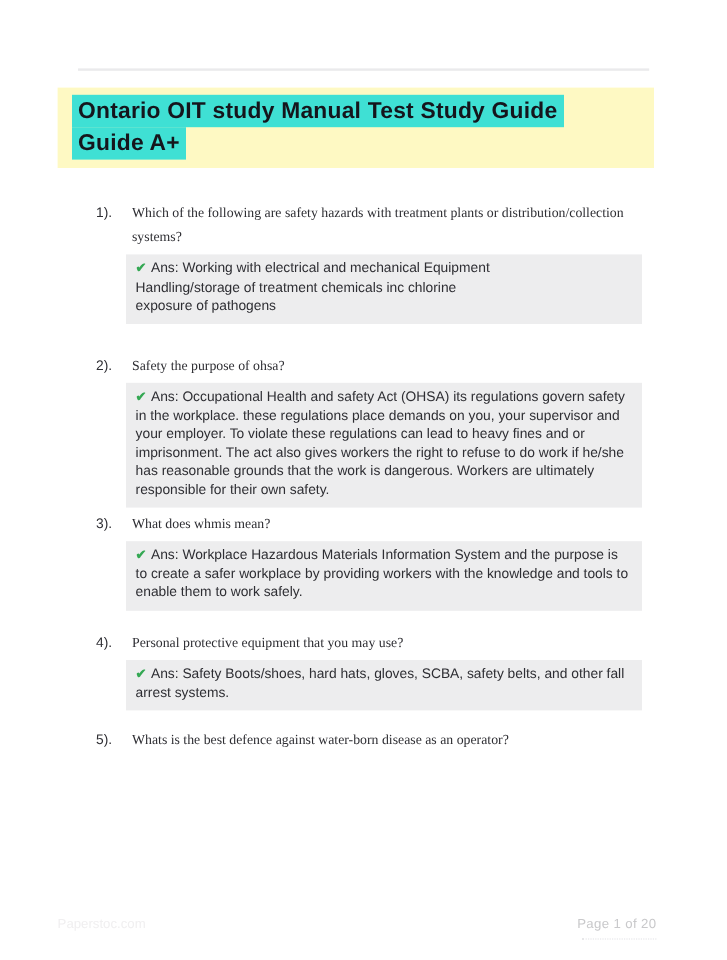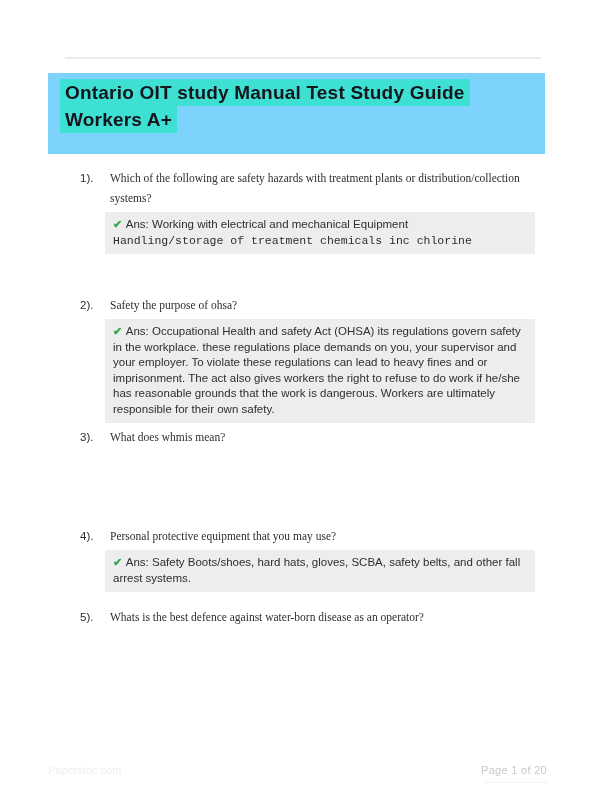--- a/index.html
+++ b/index.html
@@ -13,22 +13,22 @@
   }
   .page {
     position:absolute; left:0; top:0; width:606px; height:800px;
     background:#ffffff;
   }
   .top-divider {
     position:absolute; left:65px; top:57px; width:476px; height:2px;
     background:#eaeaec;
   }
   .title-panel {
-    position:absolute; left:48px; top:73px; width:497px; height:81px;
-    background:#7dd3fc;
+    position:absolute; left:48px; top:73px; width:497px; height:67px;
+    background:#fef9c3;
     padding:6px 14px 0 12px;
   }
   .title-line {
     display:inline-block;
     background:#3fe0d4;
     color:#15151c;
     font-size:19px;
     font-weight:bold;
     line-height:23px;
     padding:2px 5px 2px 5px;
@@ -56,21 +56,21 @@
     background:#ededee;
     padding:5px 10px 6px 8px;
     font-size:11.5px; line-height:15.5px; color:#2e2e33;
   }
   .check {
     color:#34a853;
     font-weight:bold;
     font-size:11px;
     margin-right:1px;
   }
-  .ans-line { display:block;font-family:Liberation Mono, monospace; }
+  .ans-line { display:block; }
   .footer-watermark {
     position:absolute; left:48px; top:764px;
     font-size:11px; color:#f0eff0;
   }
   .footer-page {
     position:absolute; top:764px; right:59px;
     font-size:11px; color:#c9c9cb;
     letter-spacing:0.3px;
     text-align:right;
   }
@@ -81,50 +81,54 @@
 </style>
 </head>
 <body>
 
 <div class="page">
 
   <div class="top-divider"></div>
 
   <div class="title-panel">
     <span class="title-line">Ontario OIT study Manual Test Study Guide</span><br>
-    <span class="title-line">Workers A+</span>
+    <span class="title-line">Guide A+</span>
   </div>
 
   <div class="questions">
 
     <div class="qblock qb-0">
       <div class="q-row">
         <span class="q-num">1).</span>
         <span class="q-text">Which of the following are safety hazards with treatment plants or distribution/collection systems?</span>
       </div>
       <div class="ans-box">
         <span class="check">✔</span> <span>Ans: Working with electrical and mechanical Equipment</span>
         <span class="ans-line">Handling/storage of treatment chemicals inc chlorine</span>
+        <span class="ans-line">exposure of pathogens</span>
       </div>
     </div>
 
     <div class="qblock qb-1">
       <div class="q-row">
         <span class="q-num">2).</span>
         <span class="q-text">Safety the purpose of ohsa?</span>
       </div>
       <div class="ans-box">
         <span class="check">✔</span> <span>Ans: Occupational Health and safety Act (OHSA) its regulations govern safety in the workplace. these regulations place demands on you, your supervisor and your employer. To violate these regulations can lead to heavy fines and or imprisonment. The act also gives workers the right to refuse to do work if he/she has reasonable grounds that the work is dangerous. Workers are ultimately responsible for their own safety.</span>
       </div>
     </div>
 
     <div class="qblock qb-2">
       <div class="q-row">
         <span class="q-num">3).</span>
         <span class="q-text">What does whmis mean?</span>
+      </div>
+      <div class="ans-box">
+        <span class="check">✔</span> <span>Ans: Workplace Hazardous Materials Information System and the purpose is to create a safer workplace by providing workers with the knowledge and tools to enable them to work safely.</span>
       </div>
     </div>
 
     <div class="qblock qb-3">
       <div class="q-row">
         <span class="q-num">4).</span>
         <span class="q-text">Personal protective equipment that you may use?</span>
       </div>
       <div class="ans-box">
         <span class="check">✔</span> <span>Ans: Safety Boots/shoes, hard hats, gloves, SCBA, safety belts, and other fall arrest systems.</span>

